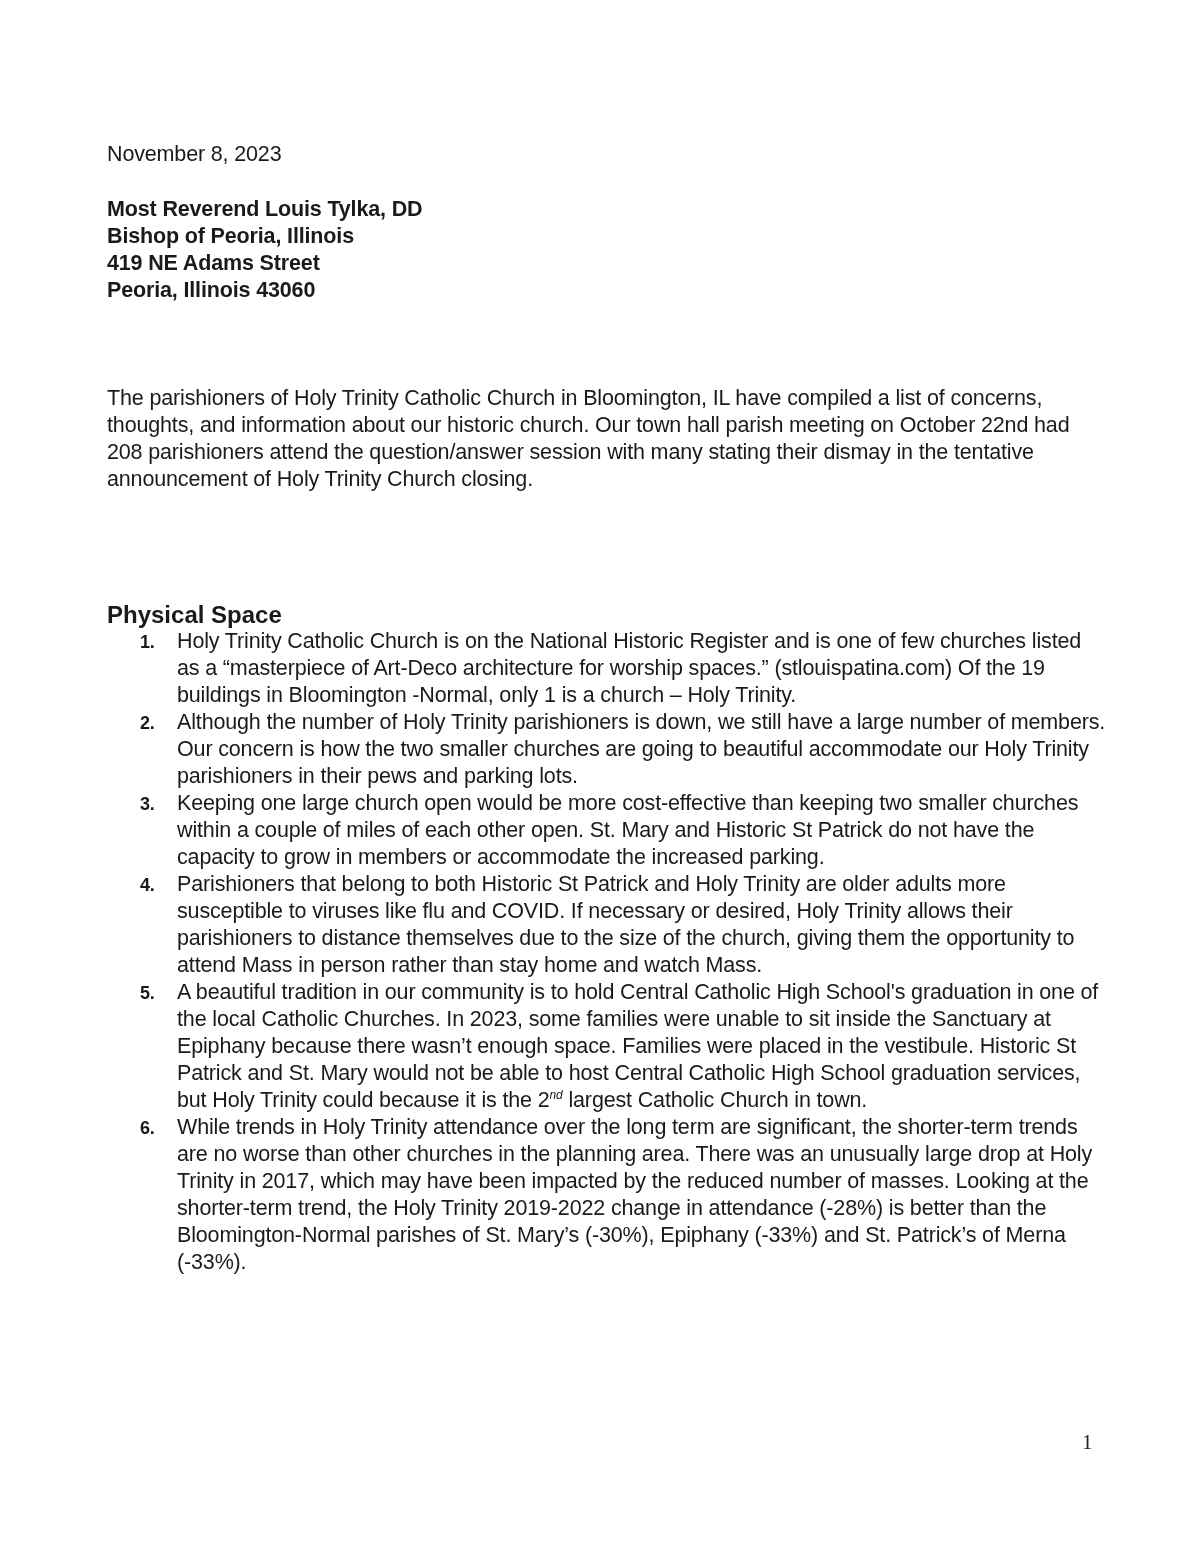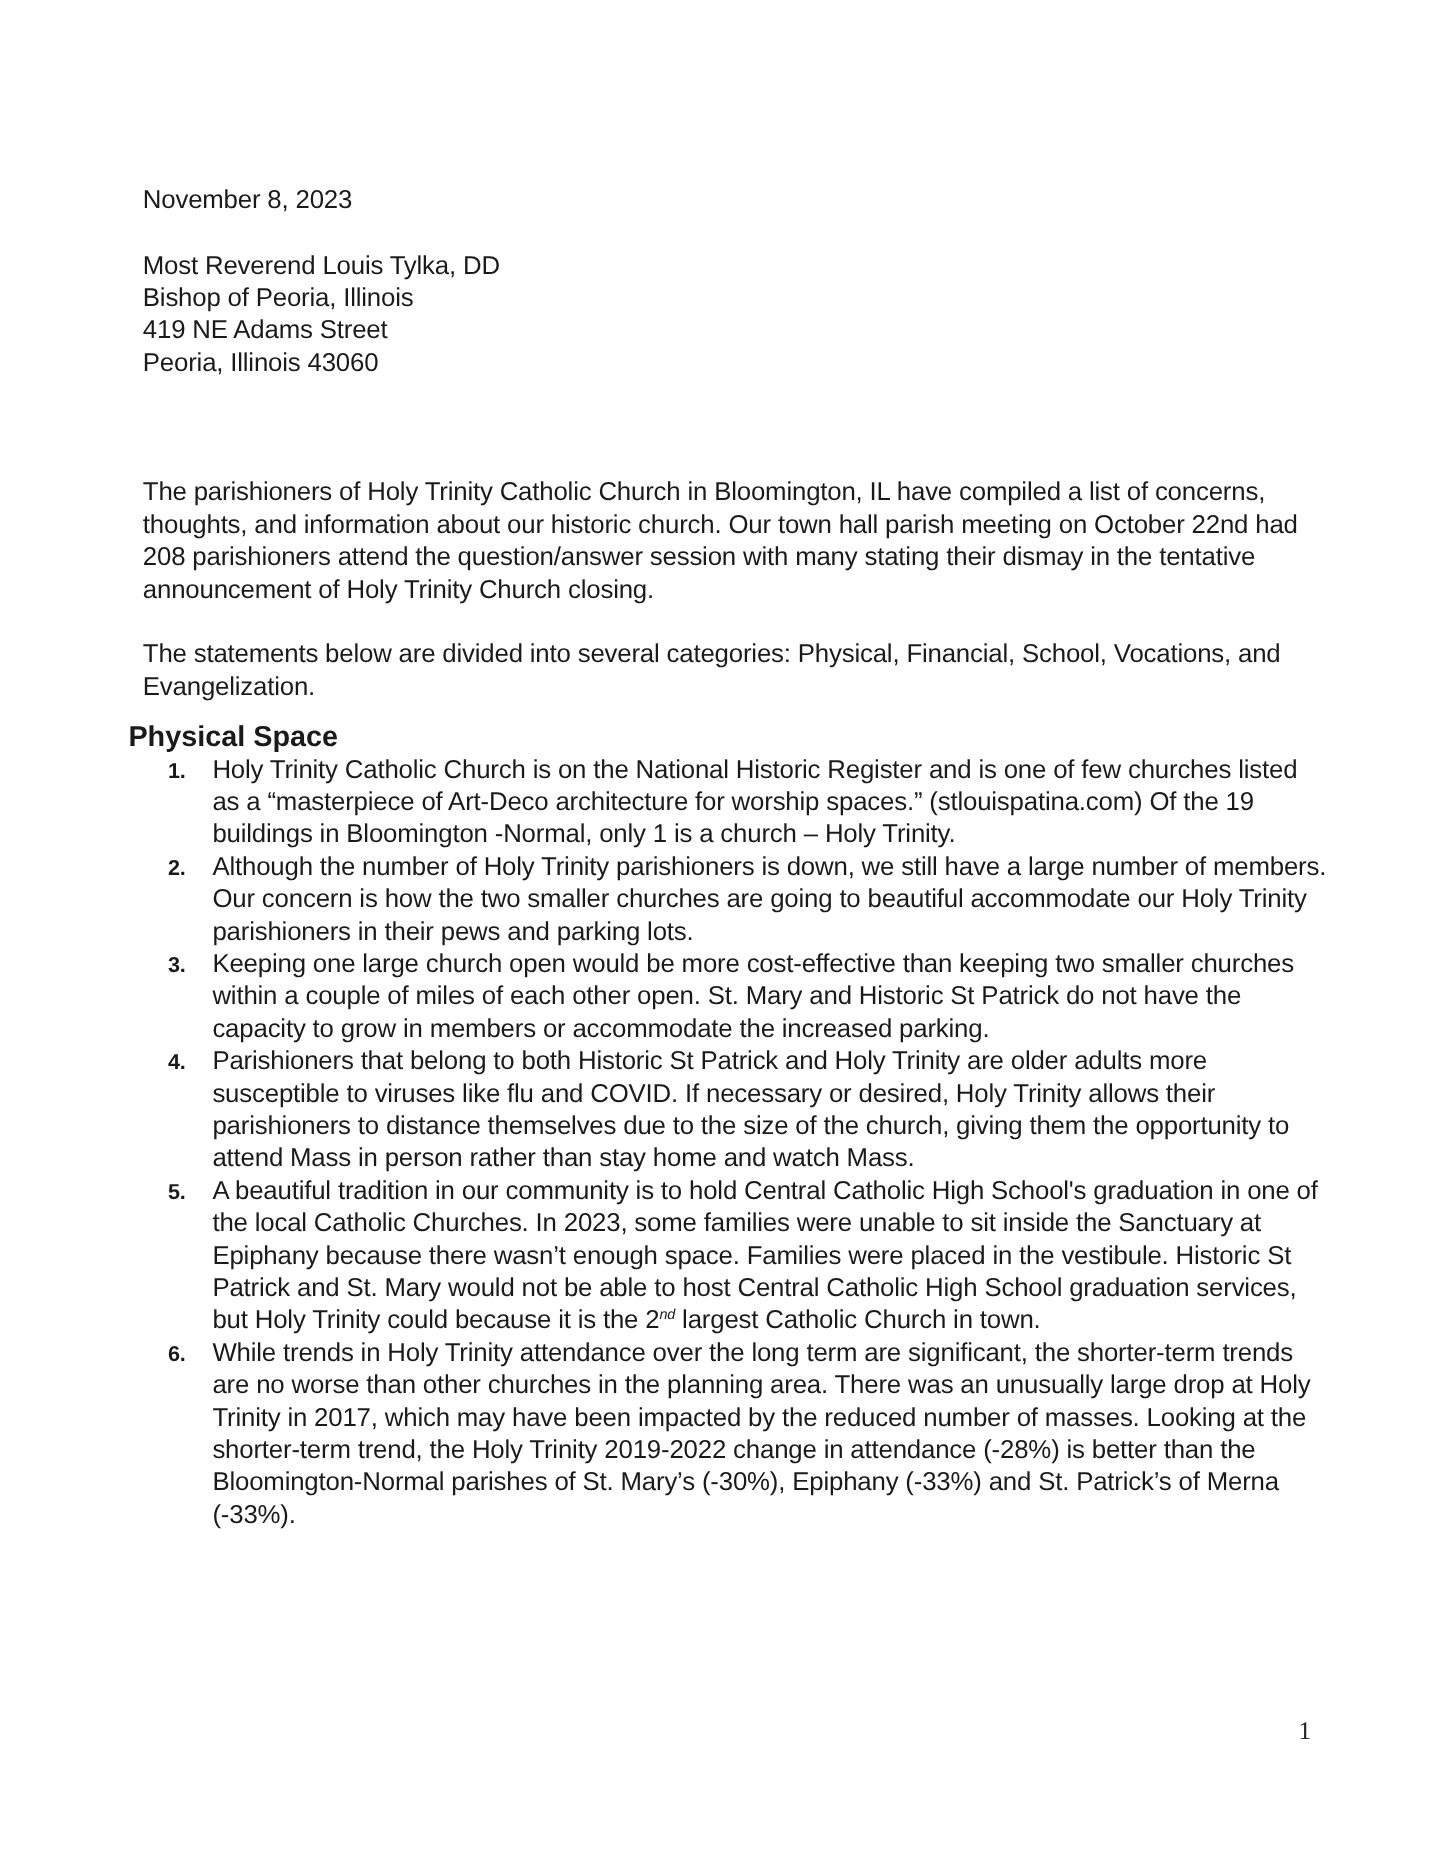--- a/index.html
+++ b/index.html
@@ -23,25 +23,25 @@
     }
     .text {
       font-size: 21.5px;
       line-height: 27px;
       letter-spacing: -0.15px;
     }
     .block {
       position: absolute;
       left: 107px;
       width: 1000px;
-      margin: 12px;
+      margin: 0;
     }
     .date { top: 141px; }
     .addr { top: 196px; }
-    .addr div { margin: 0; }
+    .addr div { margin: 0; font-weight: bold; }
     .salutation { top: 331px; }
     .intro { top: 385px; width: 995px; }
     .categories { top: 520px; width: 990px; }
     .heading {
       position: absolute;
       left: 107px;
       top: 601px;
       font-weight: bold;
       font-size: 24px;
       line-height: 27px;
@@ -98,21 +98,20 @@
   <div class="block text addr">
     <div>Most Reverend Louis Tylka, DD</div>
     <div>Bishop of Peoria, Illinois</div>
     <div>419 NE Adams Street</div>
     <div>Peoria, Illinois 43060</div>
   </div>
 
 
   <p class="block text intro">The parishioners of Holy Trinity Catholic Church in Bloomington, IL have compiled a list of concerns, thoughts, and information about our historic church. Our town hall parish meeting on October 22nd had 208 parishioners attend the question/answer session with many stating their dismay in the tentative announcement of Holy Trinity Church closing.</p>
 
-  <p class="block text categories">The statements below are divided into several categories: Physical, Financial, School, Vocations, and Evangelization.</p>
 
   <h2 class="heading">Physical Space</h2>
 
   <ol class="list text">
     <li>
       <span class="num">1.</span>
       <span class="body">Holy Trinity Catholic Church is on the National Historic Register and is one of few churches listed as a “masterpiece of Art-Deco architecture for worship spaces.” (stlouispatina.com) Of the 19 buildings in Bloomington -Normal, only 1 is a church – Holy Trinity.</span>
     </li>
     <li>
       <span class="num">2.</span>

